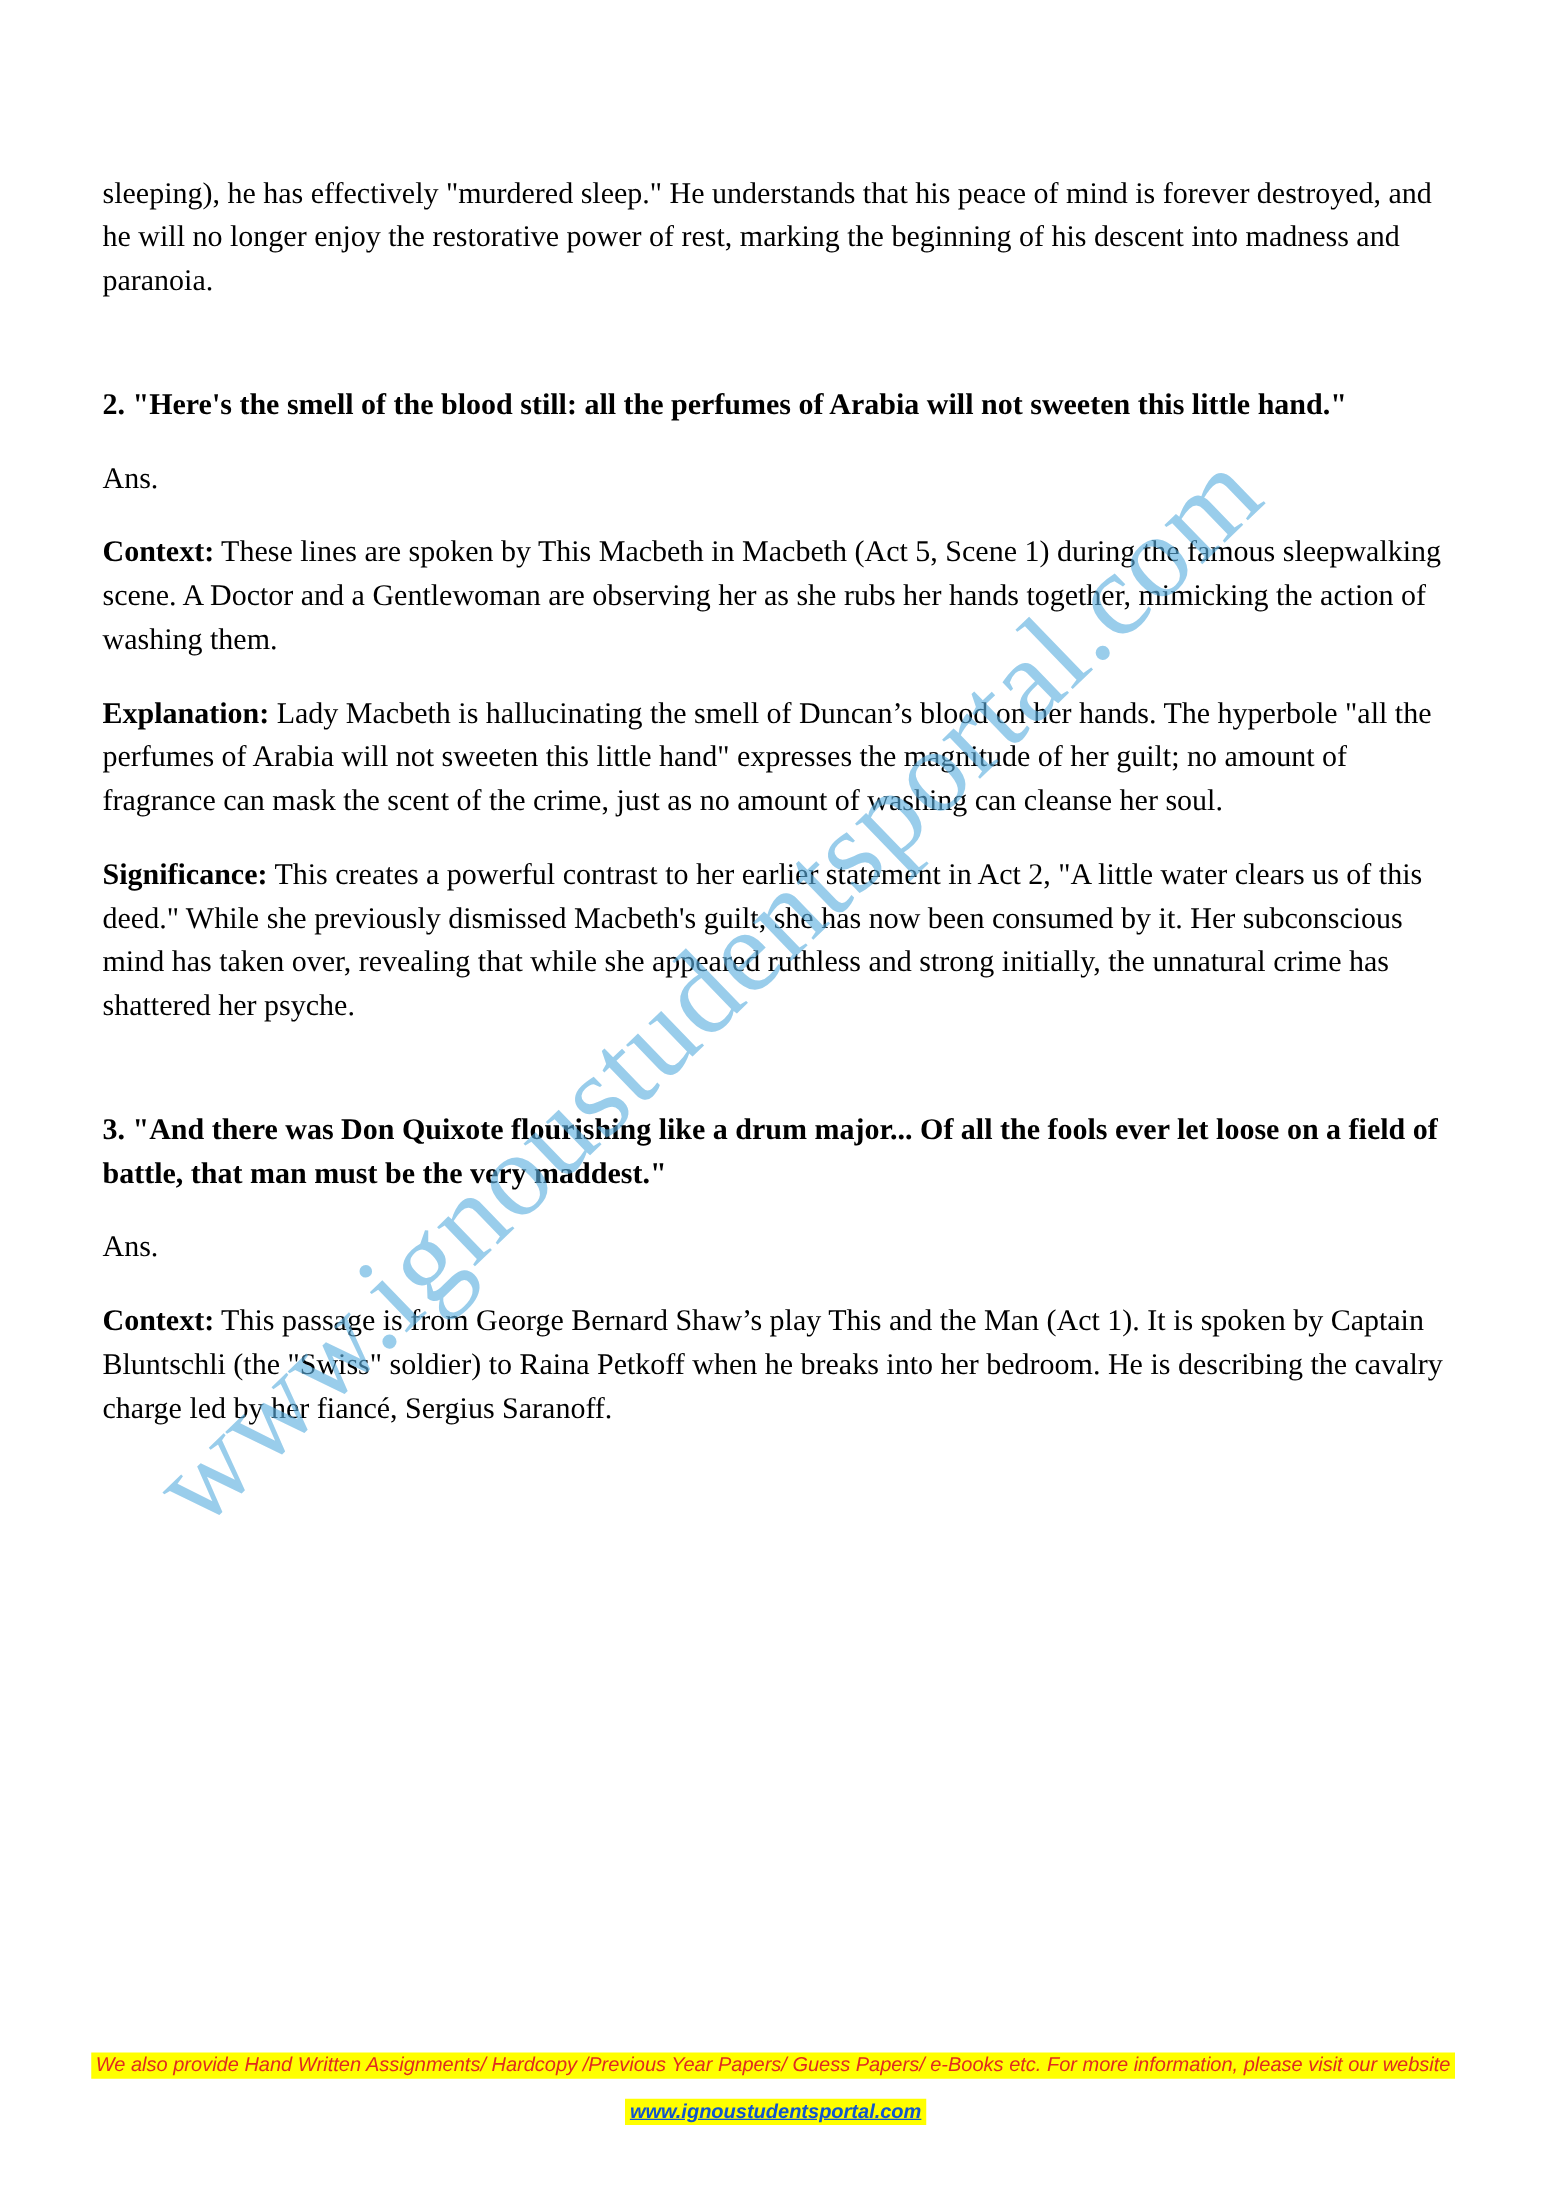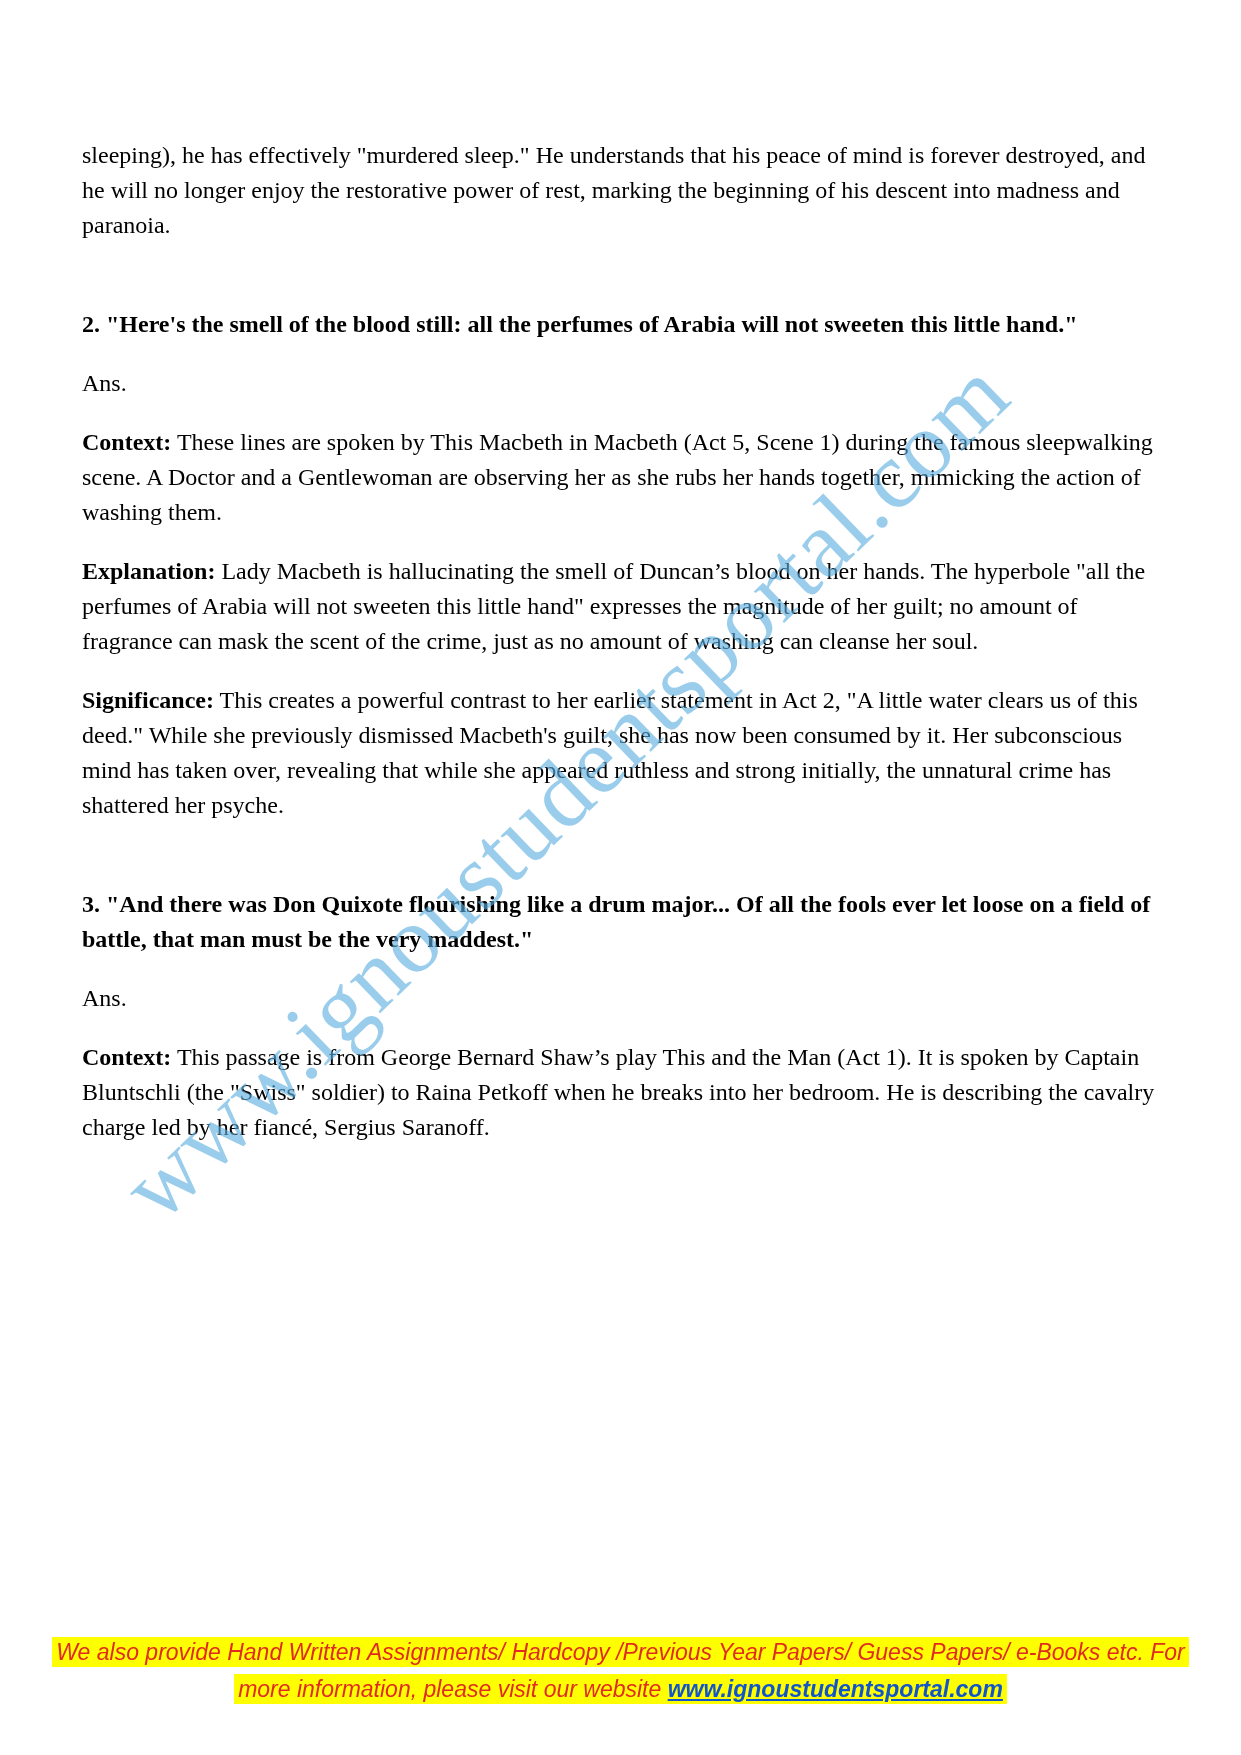--- a/index.html
+++ b/index.html
@@ -60,21 +60,21 @@
     z-index: 5;
   }
   .footer {
     position: absolute;
     left: 40px;
     right: 40px;
     top: 1634px;
     text-align: center;
     font-family: "Liberation Sans", sans-serif;
     font-style: italic;
-    font-size: 23px;
+    font-size: 16px;
     line-height: 37px;
     z-index: 2;
   }
   .footer .hl {
     background: #ffff00;
     color: #e02b20;
     padding: 2px 4px;
     -webkit-box-decoration-break: clone;
     box-decoration-break: clone;
   }

